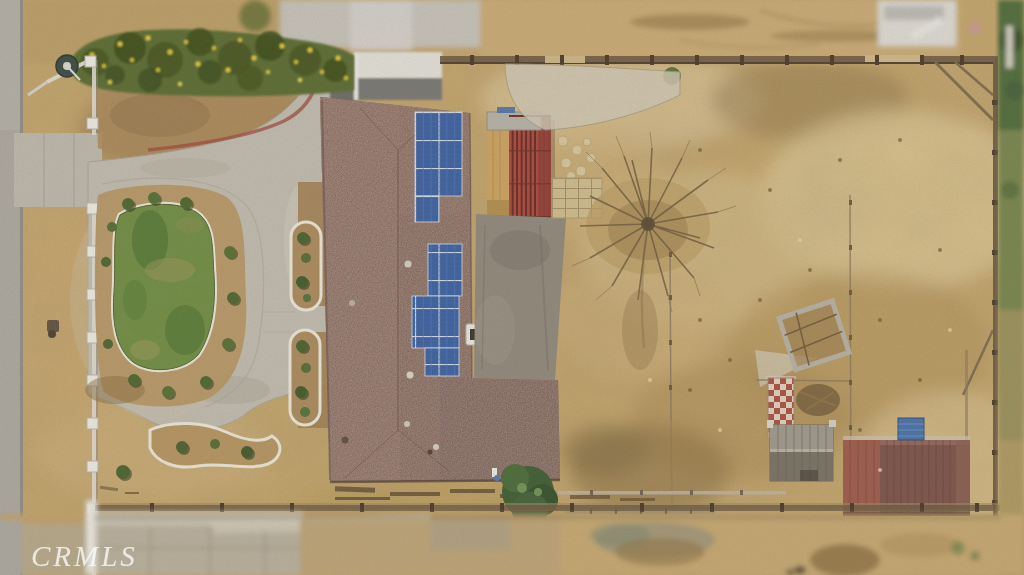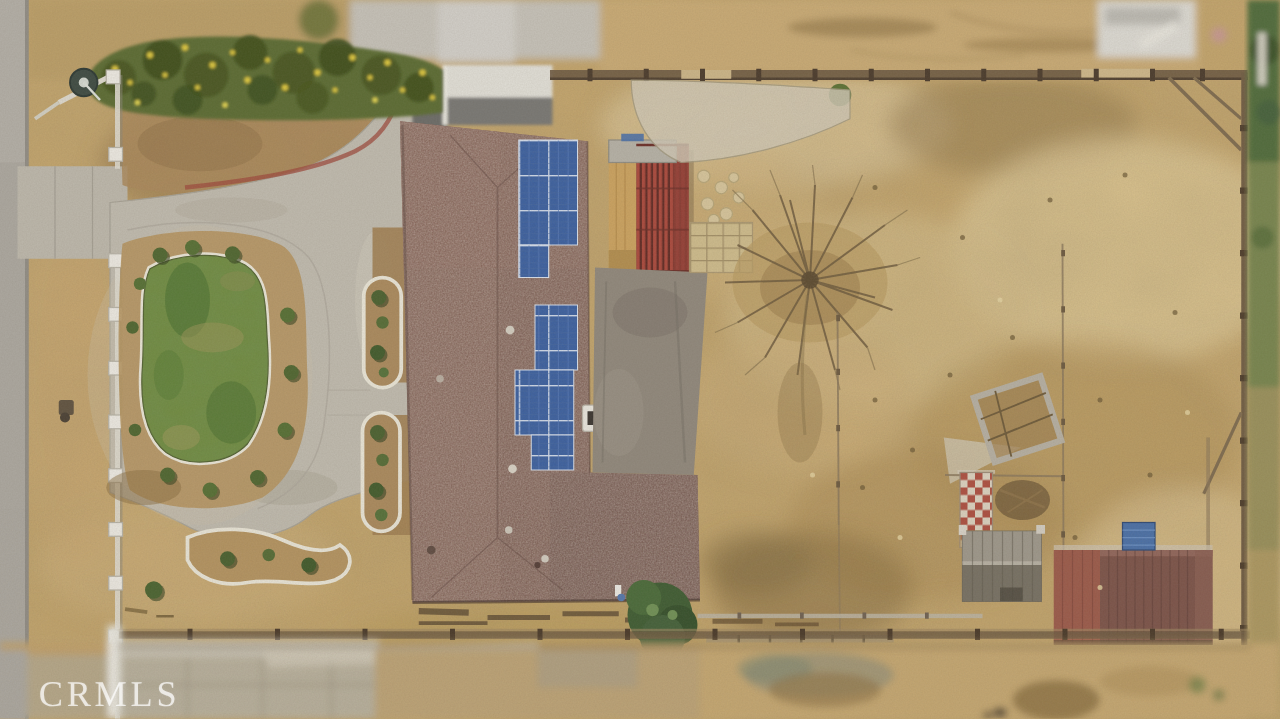--- a/index.html
+++ b/index.html
@@ -1,16 +1,16 @@
 <!DOCTYPE html>
 <html><head>
 <meta charset="utf-8">
 <style>
   html,body{margin:0;padding:0;width:1024px;height:575px;overflow:hidden;background:#c2a46c;}
-  .stage{position:relative;width:1024px;height:575px;font-family:"Liberation Sans",sans-serif;}
+  .stage{position:relative;width:1024px;height:575px;font-family:"Liberation Sans",sans-serif;font-style:italic;}
   .stage svg{position:absolute;left:0;top:0;display:block;}
   .watermark{
     position:absolute;left:31px;top:540px;
     font-family:"Liberation Serif",serif;
     font-size:29px;font-weight:400;letter-spacing:3px;
     color:rgba(255,255,255,0.72);
     text-shadow:0 0 2px rgba(255,255,255,0.15);
     user-select:none;
   }
 </style>

